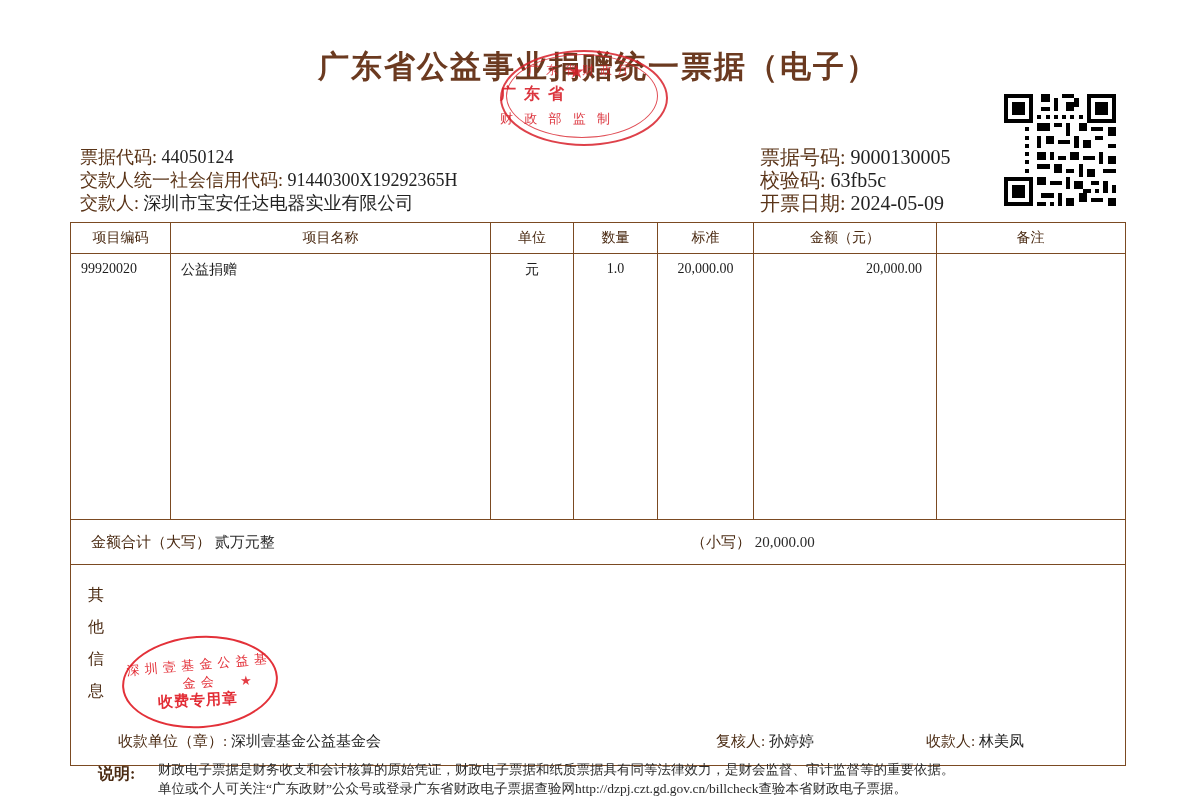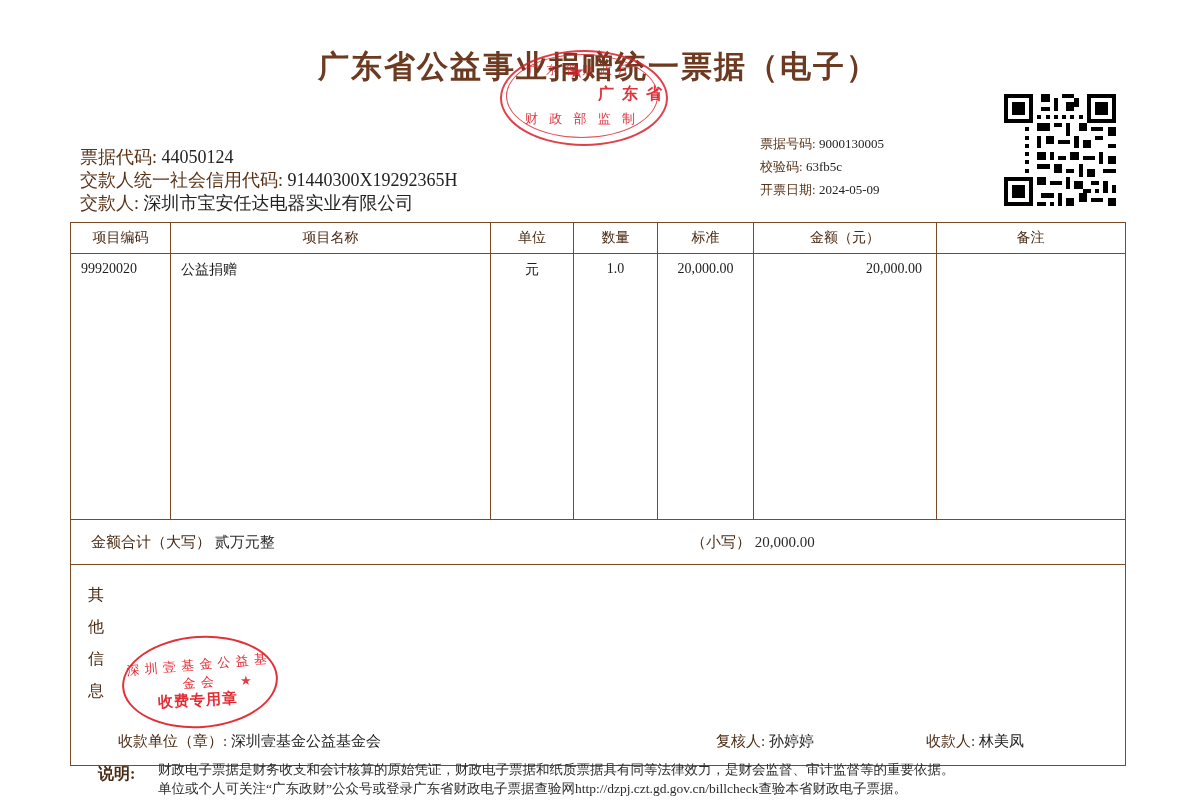--- a/index.html
+++ b/index.html
@@ -41,22 +41,22 @@
     position: absolute;
     left: 80px;
     top: 146px;
     font-size: 18px;
     line-height: 23px;
     color: #5a3418;
   }
   .meta-right {
     position: absolute;
     left: 760px;
-    top: 132px;
-    font-size: 13px;
+    top: 146px;
+    font-size: 20px;
     line-height: 23px;
     color: #5a3418;
   }
   .meta-row { white-space: nowrap; }
   .meta-label { color: #5a3418; }
   .meta-value { color: #222; }
 
   
   .qr {
     position: absolute;
@@ -97,31 +97,30 @@
   .seal-top .star {
     position: absolute;
     left: 68px; top: 10px;
     font-size: 19px;
     color: #d8202a;
     opacity: .85;
   }
   .seal-top .s-line1 {
     position: absolute;
     left: 0; top: 34px; width: 164px;
-    text-align: right;
+    text-align: left;
     font-size: 16px;
     color: #d8202a;
     letter-spacing: 2px;
     opacity: .9;
     font-weight: bold;
   }
   .seal-top .s-line2 {
     position: absolute;
     left: 0; top: 60px; width: 164px;
-    text-align: center;
     font-size: 13px;
     color: #d8202a;
     letter-spacing: 4px;
     opacity: .9;
   }
   .seal-top .s-arc {
     position: absolute;
     left: 0; top: 12px; width: 164px;
     text-align: center;
     font-size: 12px;

